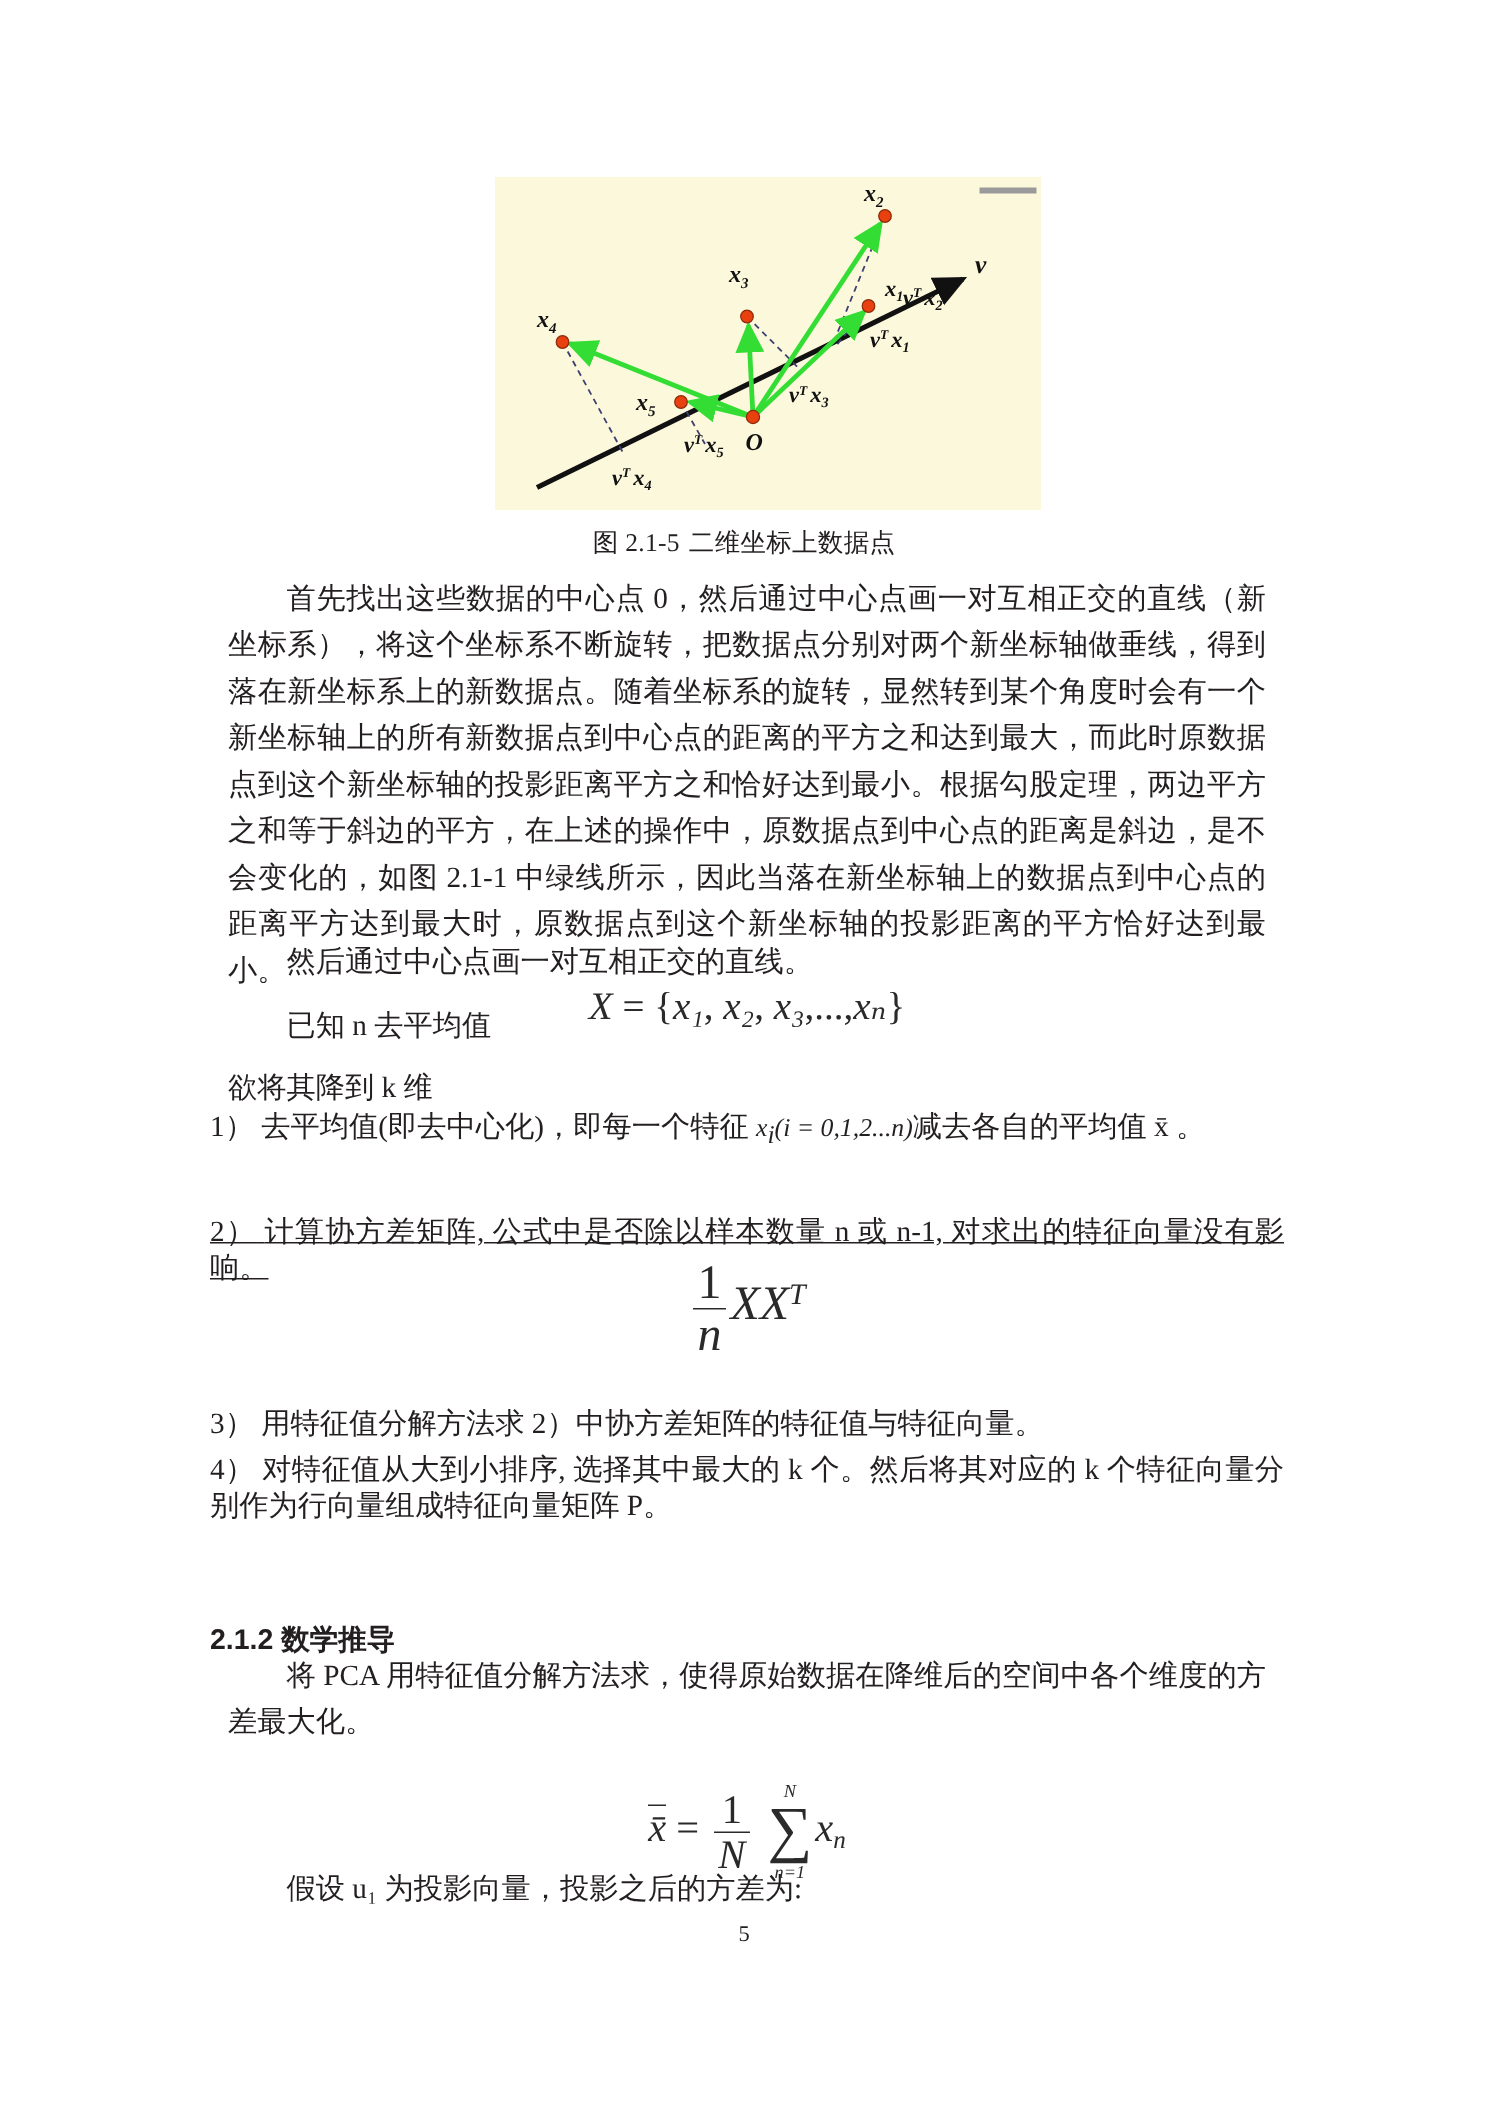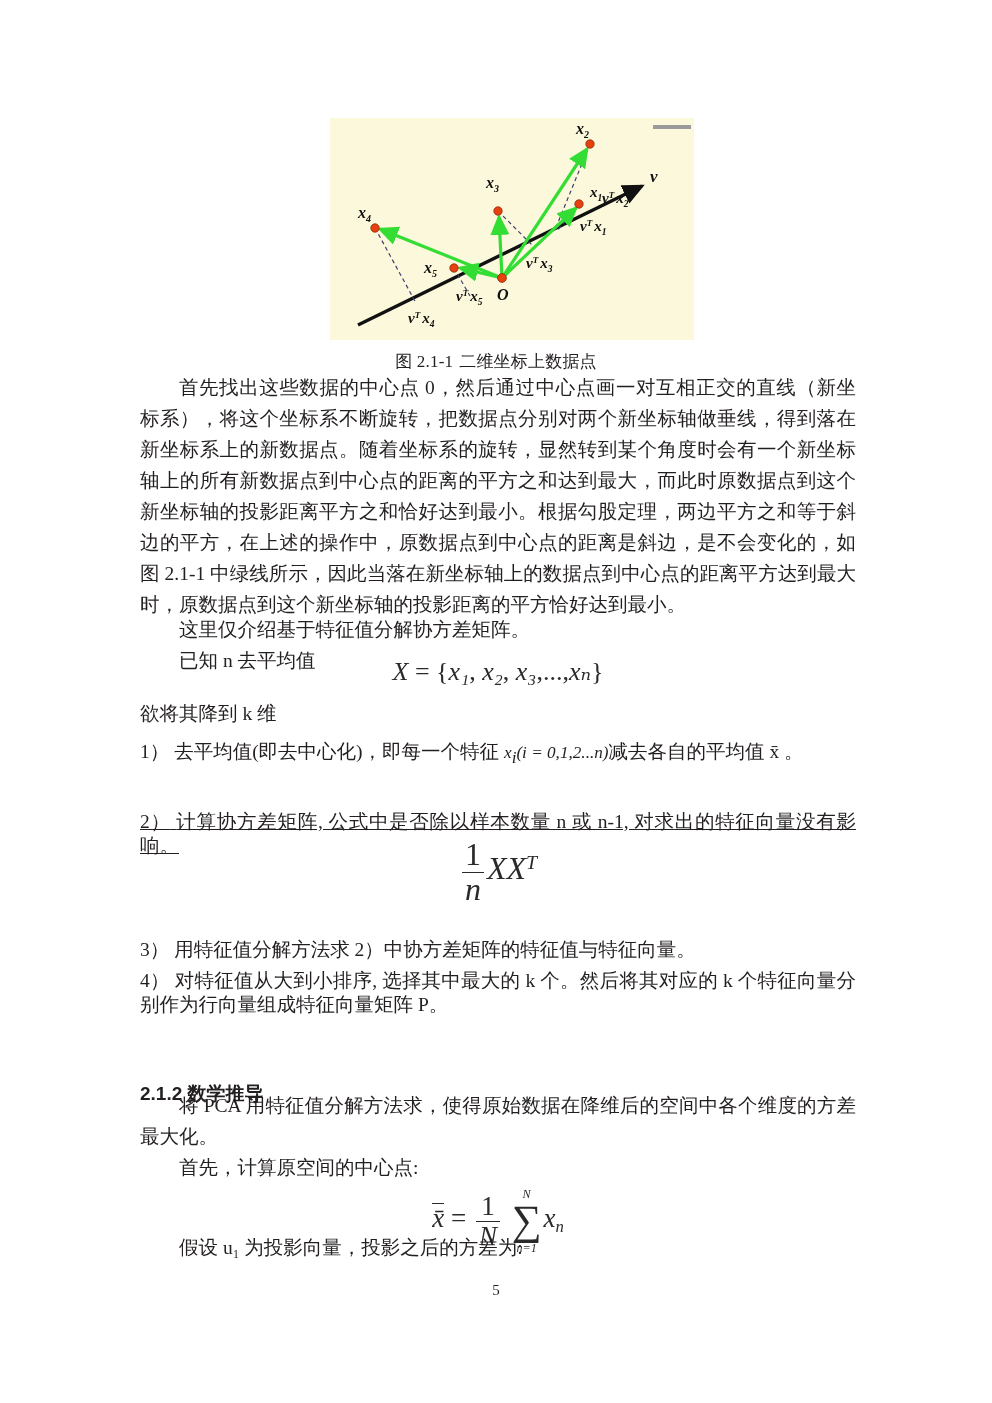--- a/index.html
+++ b/index.html
@@ -62,21 +62,21 @@
     letter-spacing: 0.2px;
   }
   .fig-caption .cap-num { margin-right: 6px; }
 
   
   .para {
     font-size: 19.5px;
     line-height: 31px;
     text-align: justify;
     text-justify: inter-ideograph;
-    margin: 0;
+    margin: 12px;
   }
   .para.indent { text-indent: 2em; }
 
   .abs { position: absolute; }
 
   .list-item {
     font-size: 19.5px;
     line-height: 24px;
     text-align: justify;
     margin: 0;
@@ -214,29 +214,29 @@
         <text x="196" y="150">v<tspan font-size="9" dy="-5">T</tspan><tspan dy="5" dx="2">x</tspan><tspan font-size="9.5" dy="3.5">3</tspan></text>
         <text x="78" y="205">v<tspan font-size="9" dy="-5">T</tspan><tspan dy="5" dx="2">x</tspan><tspan font-size="9.5" dy="3.5">4</tspan></text>
         <text x="126" y="183">v<tspan font-size="9" dy="-5">T</tspan><tspan dy="5" dx="2">x</tspan><tspan font-size="9.5" dy="3.5">5</tspan></text>
       </g>
     </svg>
 
     <div class="fig-gray-bar"></div>
   </div>
 
   <div class="fig-caption">
-    <span class="cap-num">图 2.1-1</span><span>二维坐标上数据点</span>
+    <span class="cap-num">图 2.1-5</span><span>二维坐标上数据点</span>
   </div>
 
   <div class="content" style="top:372px;">
     <p class="para indent">首先找出这些数据的中心点 0，然后通过中心点画一对互相正交的直线（新坐标系），将这个坐标系不断旋转，把数据点分别对两个新坐标轴做垂线，得到落在新坐标系上的新数据点。随着坐标系的旋转，显然转到某个角度时会有一个新坐标轴上的所有新数据点到中心点的距离的平方之和达到最大，而此时原数据点到这个新坐标轴的投影距离平方之和恰好达到最小。根据勾股定理，两边平方之和等于斜边的平方，在上述的操作中，原数据点到中心点的距离是斜边，是不会变化的，如图 2.1-1 中绿线所示，因此当落在新坐标轴上的数据点到中心点的距离平方达到最大时，原数据点到这个新坐标轴的投影距离的平方恰好达到最小。</p>
   </div>
 
   <div class="content" style="top:614px;">
-    <p class="para indent">这里仅介绍基于特征值分解协方差矩阵。</p>
+    <p class="para indent">然后通过中心点画一对互相正交的直线。</p>
     <p class="para indent">已知 n 去平均值</p>
   </div>
 
   <div class="abs math" style="left:140px; top:656px; width:716px; font-size:26px;">
     <span class="mi">X</span>
     <span>=</span>
     <span>{</span><span class="mi">x₁</span>,
     <span class="mi">x₂</span>,
     <span class="mi">x₃</span><span>,...,</span><span class="mi">xₙ</span><span>}</span>
   </div>
@@ -285,23 +285,20 @@
     <p class="heading">
       <span>2.1.2</span>
       <span>数学推导</span>
     </p>
   </div>
 
   <div class="content" style="top:1090px;">
     <p class="para indent">将 PCA 用特征值分解方法求，使得原始数据在降维后的空间中各个维度的方差最大化。</p>
   </div>
 
-  <div class="content" style="top:1152px;">
-    <p class="para indent">首先，计算原空间的中心点:</p>
-  </div>
 
   <div class="abs math" style="left:140px; top:1188px; width:716px; font-size:27px;">
     <span class="overbar mi">x̄</span>
     <span>=</span>
     <span class="frac">
       <span class="num">1</span>
       <span class="den mi">N</span>
     </span>
     <span class="sumblock">
       <span class="lim">N</span>

